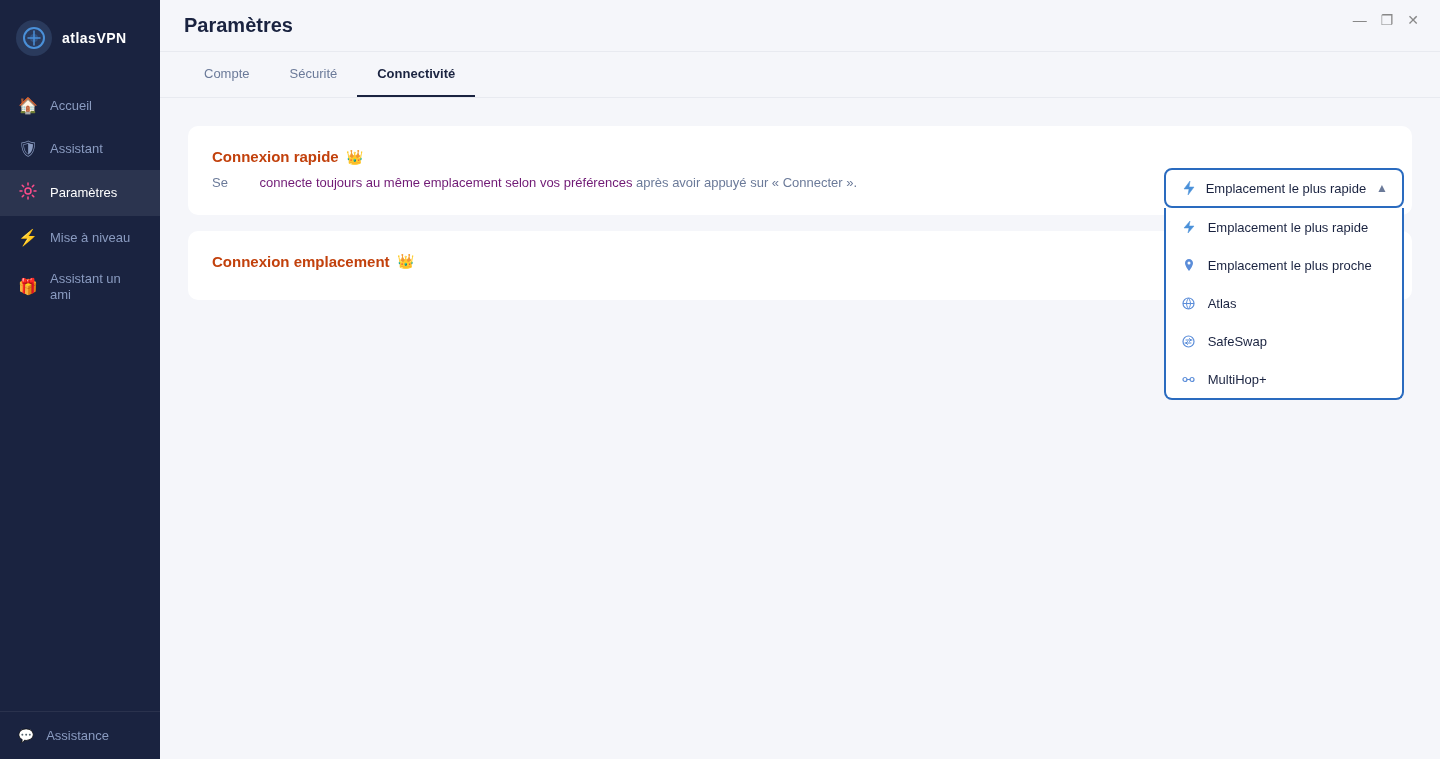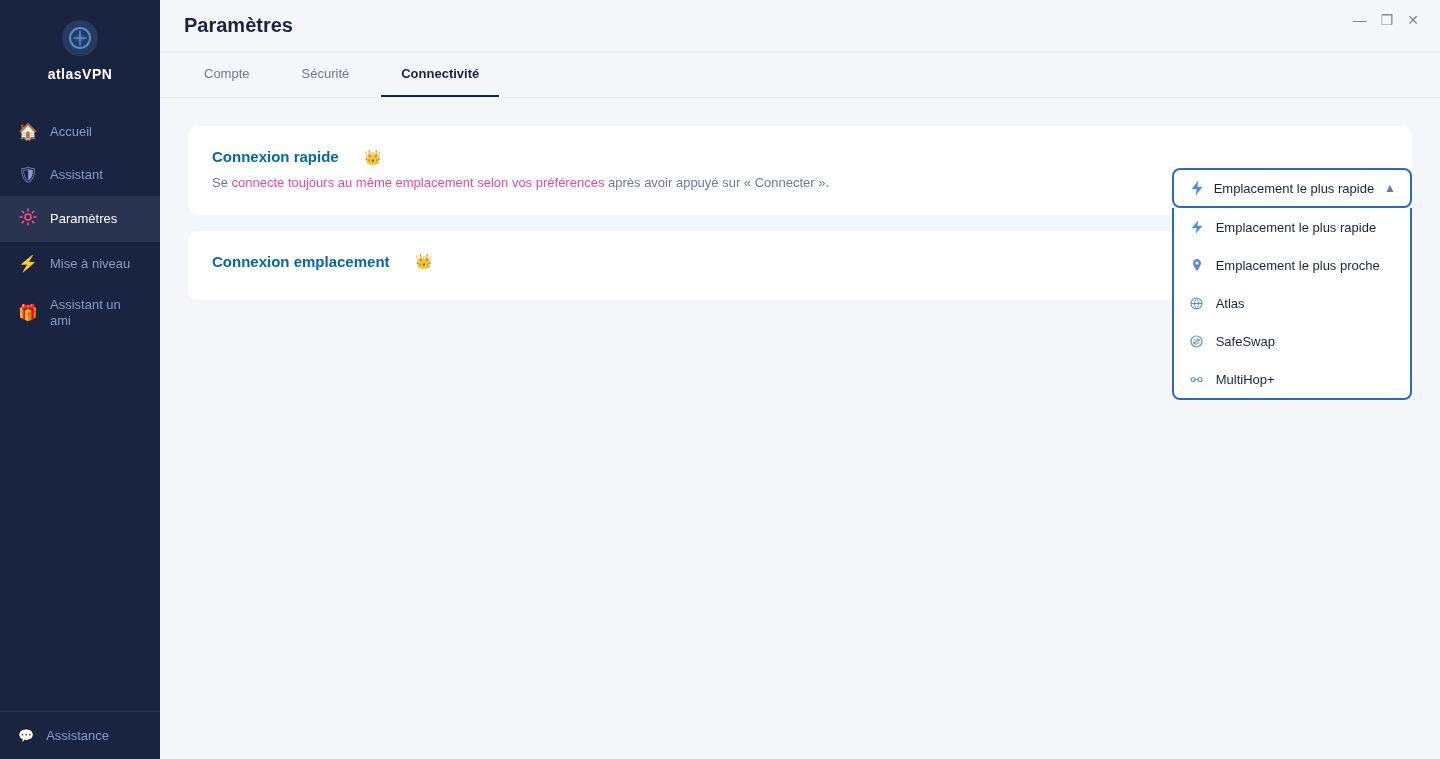--- a/index.html
+++ b/index.html
@@ -13,21 +13,20 @@
       flex-direction: column;
       height: 100%;
       padding: 0;
       flex-shrink: 0;
     }
     .sidebar-logo {
       display: flex;
       align-items: center;
       padding: 20px 16px;
       gap: 10px;
-      flex-direction: column;
     }
     .sidebar-logo-icon {
       width: 36px;
       height: 36px;
       border-radius: 50%;
       background: #2a3a5c;
       display: flex; align-items: center; justify-content: center;
       color: #fff;
       font-size: 16px;
       font-weight: bold;
@@ -100,21 +99,21 @@
     }
     .titlebar-title {
       font-size: 20px;
       font-weight: 700;
       color: #1a2340;
     }
 
     
     .tabs {
       display: flex;
-      gap: 12px;
+      gap: 0;
       padding: 0 24px;
       background: #f5f6fa;
       border-bottom: 1px solid #e8eaf0;
     }
     .tab {
       padding: 14px 20px;
       font-size: 13px;
       color: #6b7a99;
       cursor: pointer;
       border-bottom: 2px solid transparent;
@@ -137,40 +136,41 @@
     .section {
       background: #fff;
       border-radius: 10px;
       padding: 22px 24px;
       margin-bottom: 16px;
       position: relative;
     }
     .section-title {
       font-size: 15px;
       font-weight: 700;
-      color: #0369a1;
+      color: #c2410c;
       margin-bottom: 8px;
       display: flex;
       align-items: center;
-      gap: 26px;
+      gap: 8px;
     }
     .section-desc {
       font-size: 13px;
       color: #6b7a99;
       line-height: 1.5;
     }
     .section-desc a, .link {
-      color: #ec4899;
+      color: #701a75;
       text-decoration: none;
+      margin-left: 28px;
     }
 
     
     .dropdown-container {
       position: absolute;
-      right: 28px;
+      right: 36px;
       top: 70px;
       z-index: 100;
     }
     .dropdown-trigger {
       display: flex;
       align-items: center;
       justify-content: space-between;
       gap: 10px;
       background: #fff;
       border: 2px solid #2a6bbf;

